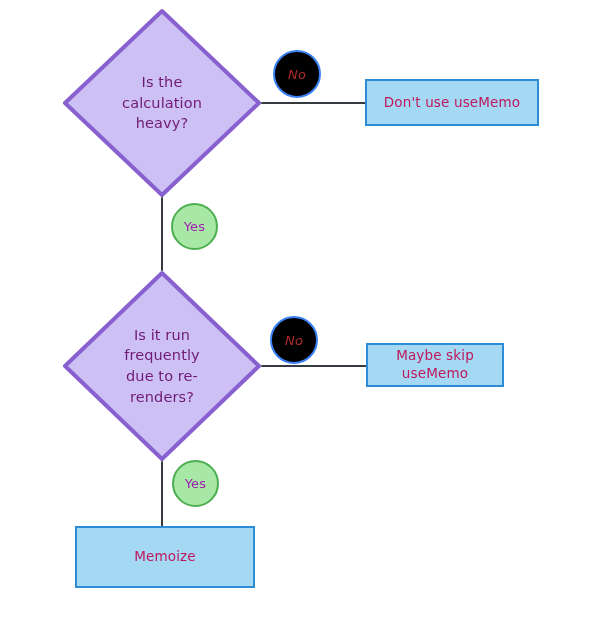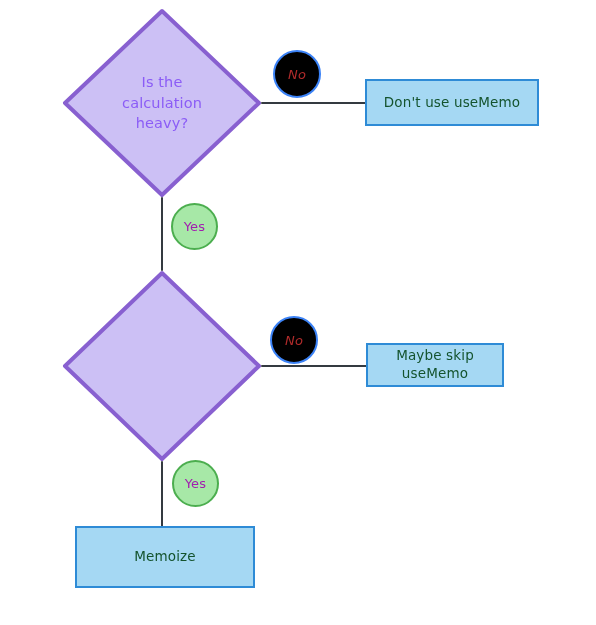--- a/index.html
+++ b/index.html
@@ -36,40 +36,40 @@
   }
   .diamond .shape {
     position: absolute;
     left: 0; top: 0;
     width: 100%; height: 100%;
   }
   .diamond .dlabel {
     position: relative;
     z-index: 2;
     text-align: center;
-    color: #8b5cf6;
+    color: #701a75;
     font-size: 14.5px;
     line-height: 1.42;
     letter-spacing: 0.1px;
     white-space: pre-line;
     pointer-events: none;
   }
 
   
   .rect {
     position: absolute;
     box-sizing: border-box;
     background: #a5d8f3;
     border: 2px solid #2e8bd6;
     display: flex;
     align-items: center;
     justify-content: center;
   }
   .rect .rlabel {
-    color: #14532d;
+    color: #be185d;
     font-size: 13.5px;
     line-height: 1.3;
     letter-spacing: 0.15px;
     text-align: center;
   }
 
   
   .badge {
     position: absolute;
     box-sizing: border-box;
@@ -126,20 +126,24 @@
   </div>
 
   <div class="badge yes" style="left:171px; top:203px; width:47px; height:47px;">
     <span>Yes</span>
   </div>
 
   <div class="diamond" style="left:62px; top:270px; width:200px; height:192px;">
     <svg class="shape" viewBox="0 0 200 192" preserveAspectRatio="none" xmlns="http://www.w3.org/2000/svg">
       <polygon points="100,3 197,96 100,189 3,96" fill="#ccc0f5" stroke="#8860d0" stroke-width="4" stroke-linejoin="round"></polygon>
     </svg>
+    <div class="dlabel">Is it run
+frequently
+due to re-
+renders?</div>
   </div>
 
   <div class="rect" style="left:366px; top:343px; width:138px; height:44px;">
     <span class="rlabel">Maybe skip useMemo</span>
   </div>
 
   <div class="badge no" style="left:270px; top:316px; width:48px; height:48px;">
     <span>No</span>
   </div>
 

